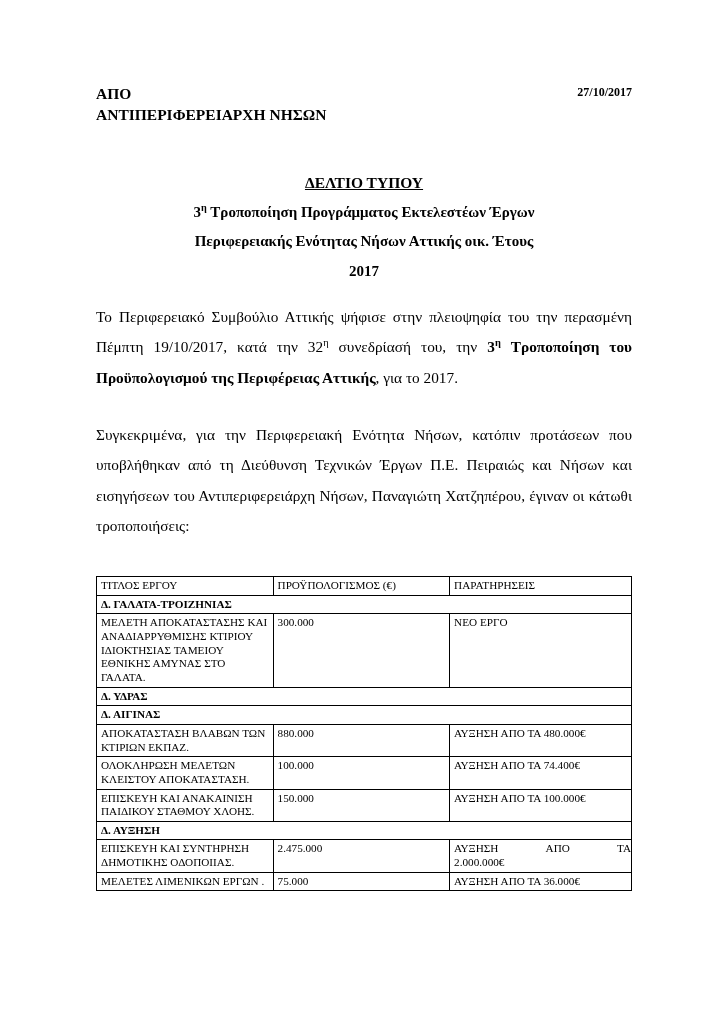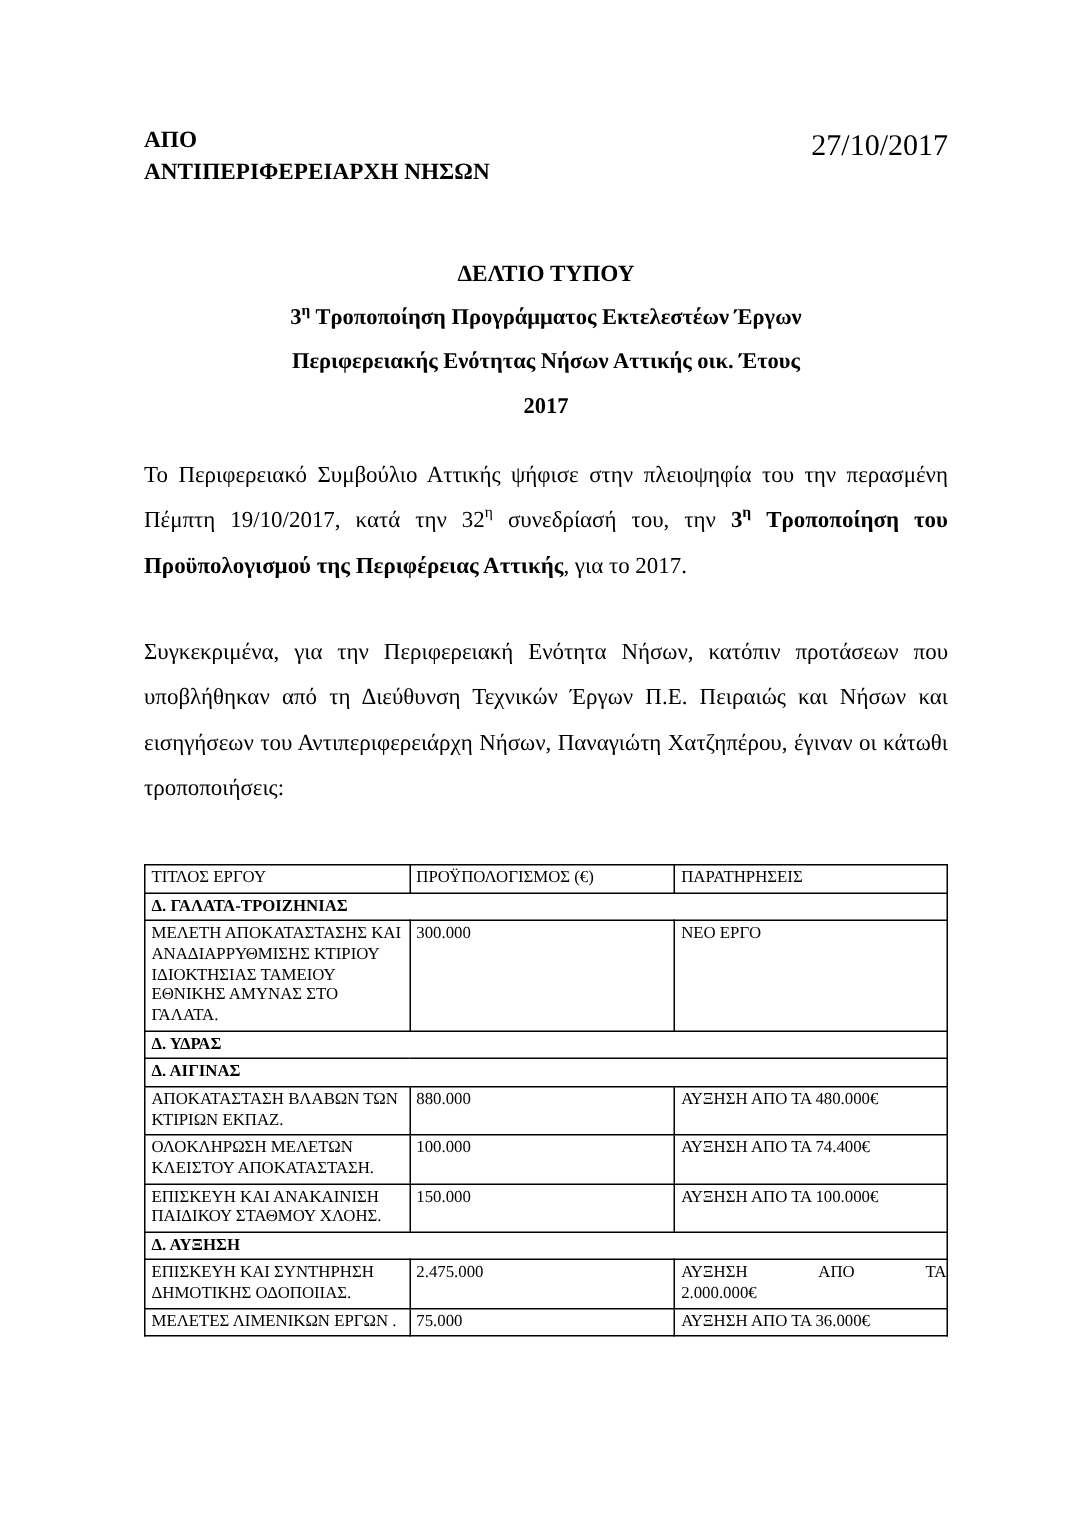--- a/index.html
+++ b/index.html
@@ -27,32 +27,33 @@
     justify-content: space-between;
     align-items: flex-start;
     font-weight: bold;
     font-size: 15.5px;
     line-height: 1.35;
   }
   .header-left {
     white-space: pre-line;
   }
   .header-date {
-    font-weight: normal;
-    font-size: 20px;
+    font-weight: bold;
+    font-size: 12px;
     padding-top: 0px;
   }
   .title-block {
     text-align: center;
     margin-top: 42px;
     font-weight: bold;
     font-size: 15.5px;
     line-height: 1.95;
   }
   .title-main {
+    text-decoration: underline;
     font-size: 15.5px;
   }
   .title-line {
     font-size: 15px;
   }
   sup {
     font-size: 0.68em;
     vertical-align: super;
   }
   .body-para {

